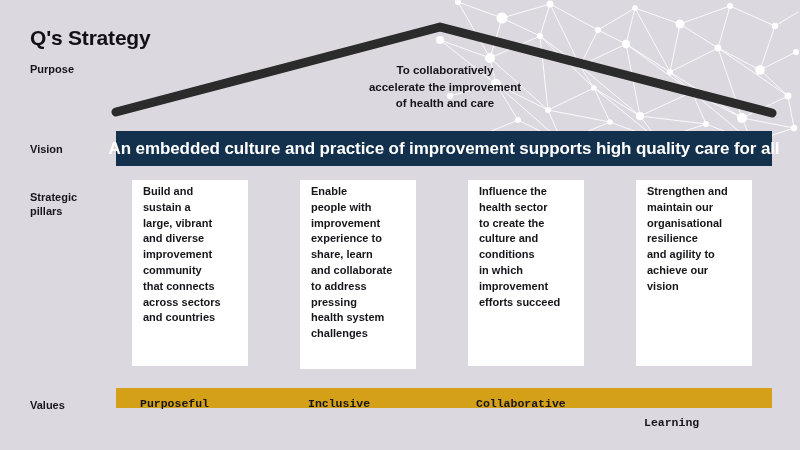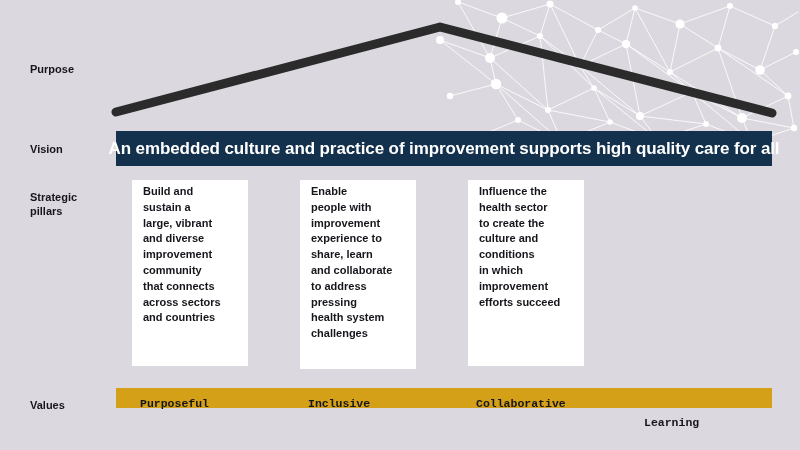--- a/index.html
+++ b/index.html
@@ -208,27 +208,31 @@
       <circle cx="276" cy="124" r="3"></circle>
       <circle cx="322" cy="142" r="3"></circle>
       <circle cx="364" cy="128" r="3.2"></circle>
     </g>
   </svg>
 
   <svg id="roof" viewBox="0 0 800 135">
     <path d="M116 112 L440 27 L772 113" stroke="#2b2b2b" stroke-width="9" stroke-linecap="round" stroke-linejoin="round" fill="none"></path>
   </svg>
 
+  <div id="title">Q's Strategy</div>
 
   <div class="row-label" id="label-purpose">Purpose</div>
   <div class="row-label" id="label-vision">Vision</div>
   <div class="row-label" id="label-pillars">Strategic
 pillars</div>
   <div class="row-label" id="label-values">Values</div>
 
+  <div id="purpose-text">To collaboratively
+accelerate the improvement
+of health and care</div>
 
   <div id="vision-bar">
     <span id="vision-text">An embedded culture and practice of improvement supports high quality care for all</span>
   </div>
 
   <div class="pillar-card" id="pillar-0">
     <div class="pillar-text">Build and
 sustain a
 large, vibrant
 and diverse
@@ -253,20 +257,29 @@
   <div class="pillar-card" id="pillar-2">
     <div class="pillar-text">Influence the
 health sector
 to create the
 culture and
 conditions
 in which
 improvement
 efforts succeed</div>
   </div>
+  <div class="pillar-card" id="pillar-3">
+    <div class="pillar-text">Strengthen and
+maintain our
+organisational
+resilience
+and agility to
+achieve our
+vision</div>
+  </div>
 
   <div id="values-bar">
     <span class="value-item" id="value-0">Purposeful</span>
     <span class="value-item" id="value-1">Inclusive</span>
     <span class="value-item" id="value-2">Collaborative</span>
     <span class="value-item" id="value-3">Learning</span>
   </div>
 
 </div>
 

